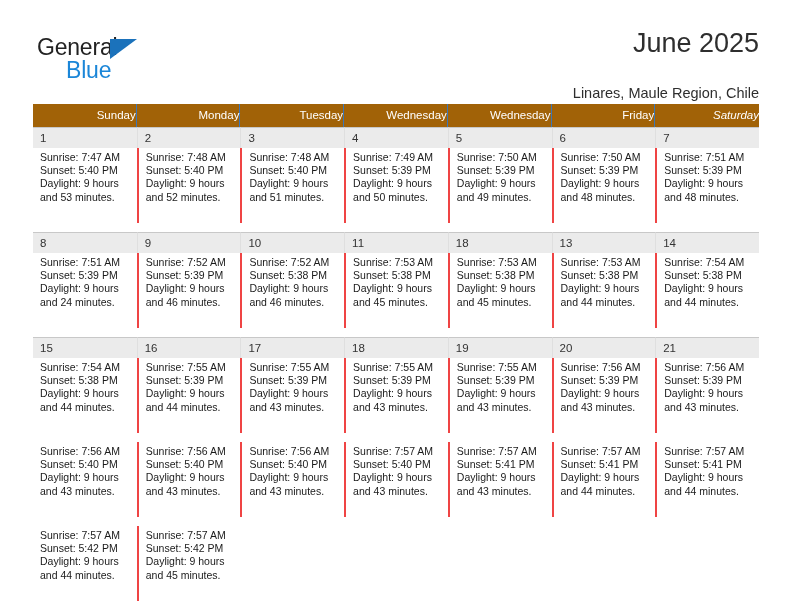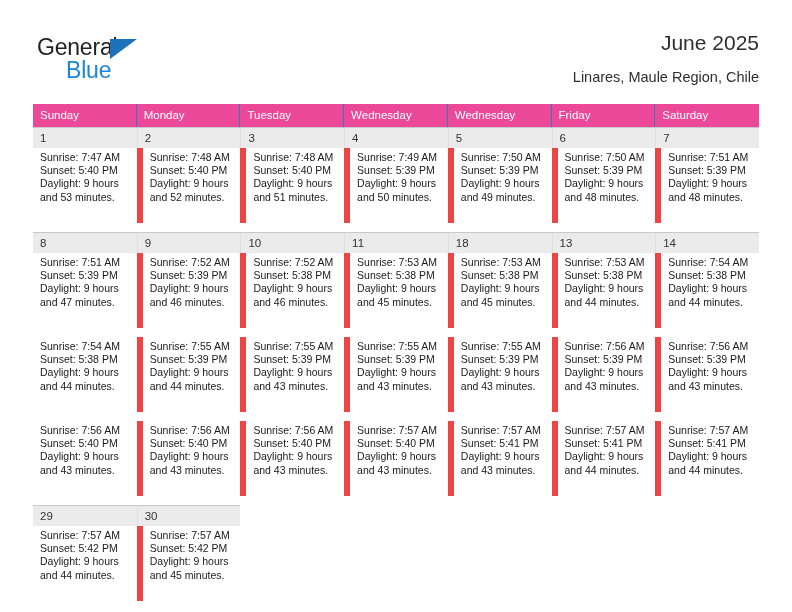--- a/index.html
+++ b/index.html
@@ -64,54 +64,54 @@
     line-height: 26px;
   }
 
   .title-block {
     position: absolute;
     right: 0;
     top: 0;
     text-align: right;
   }
   .cal-title {
-    font-size: 21px;
+    font-size: 27px;
     color: #2e2e2e;
     line-height: 34px;
     white-space: nowrap;
   }
   .cal-subtitle {
-    margin-top: 8px;
+    margin-top: 24px;
     font-size: 14.5px;
     color: #2e2e2e;
     line-height: 18px;
     white-space: nowrap;
   }
 
   
   .calendar {
     position: absolute;
     left: 33px;
     top: 104px;
     width: 726px;
     border-collapse: separate;
     border-spacing: 0;
     table-layout: fixed;
   }
   .calendar th {
-    background: #ec4899;
+    background: #a16207;
     color: #ffffff;
     font-size: 11.5px;
     font-weight: normal;
-    text-align: left;
+    text-align: right;
     padding: 5px 0 6px 7px;
     height: 12px;
     border-right: 1px solid #3a76b8;
   }
-  .calendar th:last-child { border-right: none; }
+  .calendar th:last-child { border-right: none; font-style: italic; }
 
   .daynum-row td {
     background: #ebebeb;
     font-size: 11.5px;
     color: #333333;
     padding: 4px 0 3px 7px;
     border-top: 1px solid #c8c8c8;
     border-left: 1px solid #dfdfdf;
     vertical-align: top;
     height: 13px;
@@ -121,21 +121,21 @@
     background: #ffffff;
     border-top: none;
     border-left: none;
   }
 
   .detail-row td {
     background: #ffffff;
     font-size: 10.5px;
     color: #1a1a1a;
     padding: 3px 4px 10px 7px;
-    border-left: 6px solid #ef4444;
+    border-left: 2px solid #ef4444;
     vertical-align: top;
     line-height: 13.2px;
     height: 62px;
   }
   .detail-row td:first-child { border-left: none; }
   .detail-row td.empty {
     background: #ffffff;
     border-left: none;
   }
   .detail-row .line { display: block; white-space: nowrap; }
@@ -243,21 +243,21 @@
           <td>11</td>
           <td>18</td>
           <td>13</td>
           <td>14</td>
         </tr>
         <tr class="detail-row">
           <td>
             <span class="line">Sunrise: 7:51 AM</span>
             <span class="line">Sunset: 5:39 PM</span>
             <span class="line">Daylight: 9 hours</span>
-            <span class="line">and 47 minutes.</span>
+            <span class="line">and 24 minutes.</span>
           </td>
           <td>
             <span class="line">Sunrise: 7:52 AM</span>
             <span class="line">Sunset: 5:39 PM</span>
             <span class="line">Daylight: 9 hours</span>
             <span class="line">and 46 minutes.</span>
           </td>
           <td>
             <span class="line">Sunrise: 7:52 AM</span>
             <span class="line">Sunset: 5:38 PM</span>
@@ -285,20 +285,29 @@
           <td>
             <span class="line">Sunrise: 7:54 AM</span>
             <span class="line">Sunset: 5:38 PM</span>
             <span class="line">Daylight: 9 hours</span>
             <span class="line">and 44 minutes.</span>
           </td>
         </tr>
         <tr class="spacer-row">
           <td colspan="7"></td>
         </tr>
+        <tr class="daynum-row">
+          <td>15</td>
+          <td>16</td>
+          <td>17</td>
+          <td>18</td>
+          <td>19</td>
+          <td>20</td>
+          <td>21</td>
+        </tr>
         <tr class="detail-row">
           <td>
             <span class="line">Sunrise: 7:54 AM</span>
             <span class="line">Sunset: 5:38 PM</span>
             <span class="line">Daylight: 9 hours</span>
             <span class="line">and 44 minutes.</span>
           </td>
           <td>
             <span class="line">Sunrise: 7:55 AM</span>
             <span class="line">Sunset: 5:39 PM</span>
@@ -379,44 +388,35 @@
           <td>
             <span class="line">Sunrise: 7:57 AM</span>
             <span class="line">Sunset: 5:41 PM</span>
             <span class="line">Daylight: 9 hours</span>
             <span class="line">and 44 minutes.</span>
           </td>
         </tr>
         <tr class="spacer-row">
           <td colspan="7"></td>
         </tr>
-        <tr class="daynum-row">
-          <td>29</td>
-          <td>30</td>
+        <tr class="detail-row">
+          <td>
+            <span class="line">Sunrise: 7:57 AM</span>
+            <span class="line">Sunset: 5:42 PM</span>
+            <span class="line">Daylight: 9 hours</span>
+            <span class="line">and 44 minutes.</span>
+          </td>
+          <td>
+            <span class="line">Sunrise: 7:57 AM</span>
+            <span class="line">Sunset: 5:42 PM</span>
+            <span class="line">Daylight: 9 hours</span>
+            <span class="line">and 45 minutes.</span>
+          </td>
           <td class="empty"></td>
           <td class="empty"></td>
           <td class="empty"></td>
           <td class="empty"></td>
           <td class="empty"></td>
         </tr>
-        <tr class="detail-row">
-          <td>
-            <span class="line">Sunrise: 7:57 AM</span>
-            <span class="line">Sunset: 5:42 PM</span>
-            <span class="line">Daylight: 9 hours</span>
-            <span class="line">and 44 minutes.</span>
-          </td>
-          <td>
-            <span class="line">Sunrise: 7:57 AM</span>
-            <span class="line">Sunset: 5:42 PM</span>
-            <span class="line">Daylight: 9 hours</span>
-            <span class="line">and 45 minutes.</span>
-          </td>
-          <td class="empty"></td>
-          <td class="empty"></td>
-          <td class="empty"></td>
-          <td class="empty"></td>
-          <td class="empty"></td>
-        </tr>
       </tbody>
   </table>
 
 </div>
 
 </body></html>

